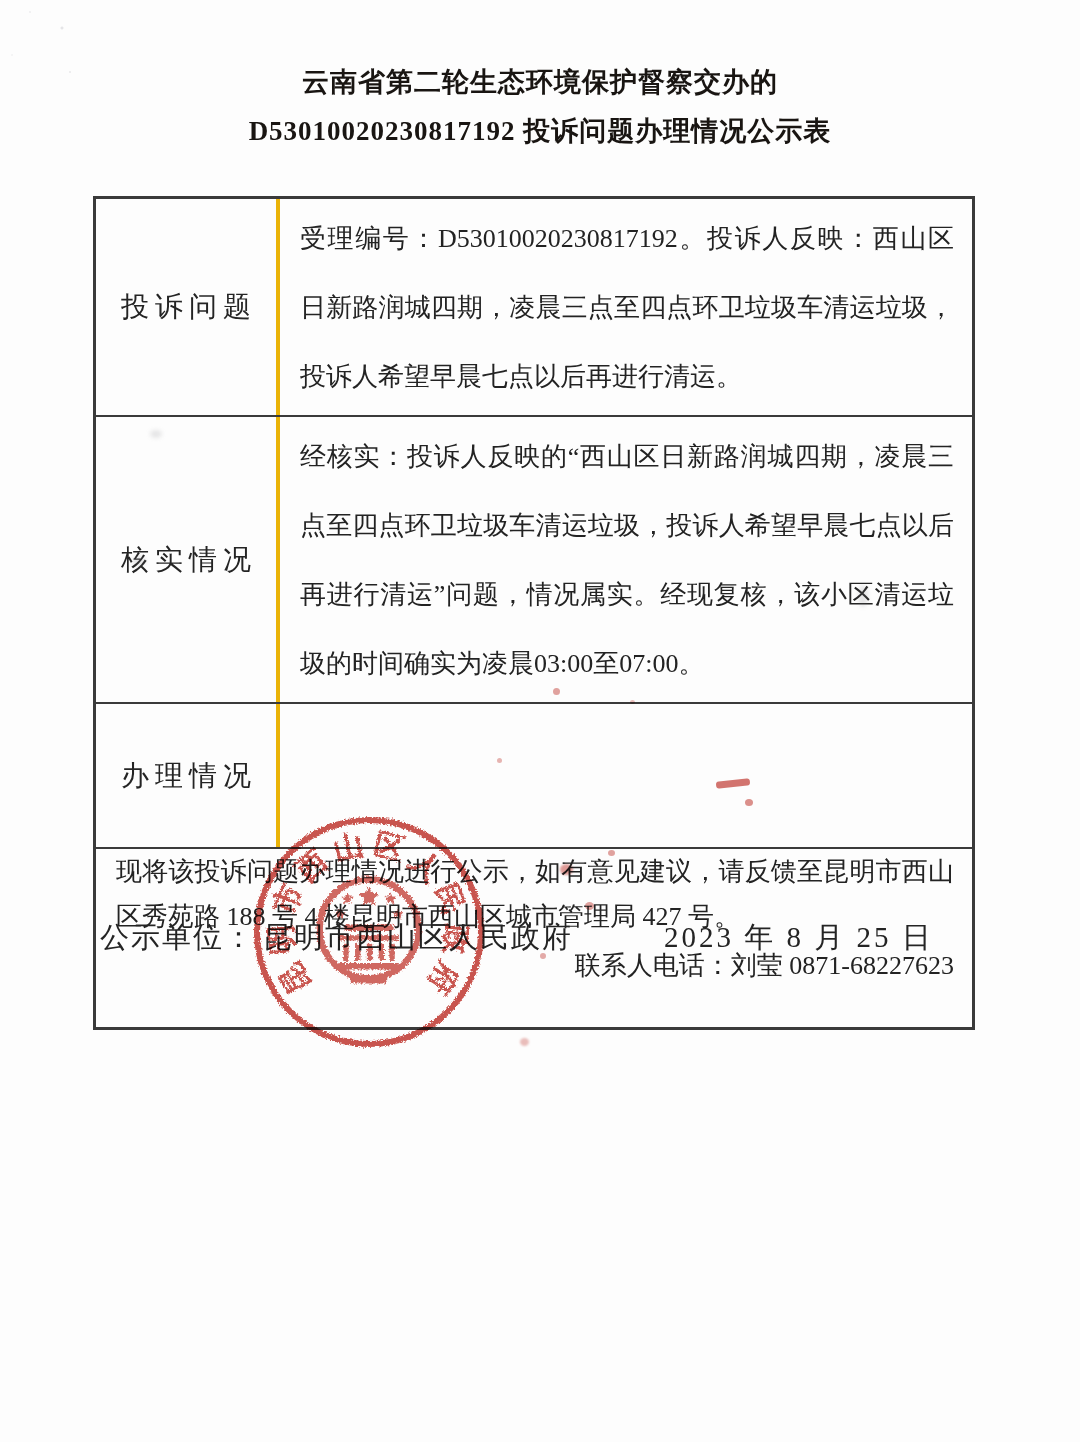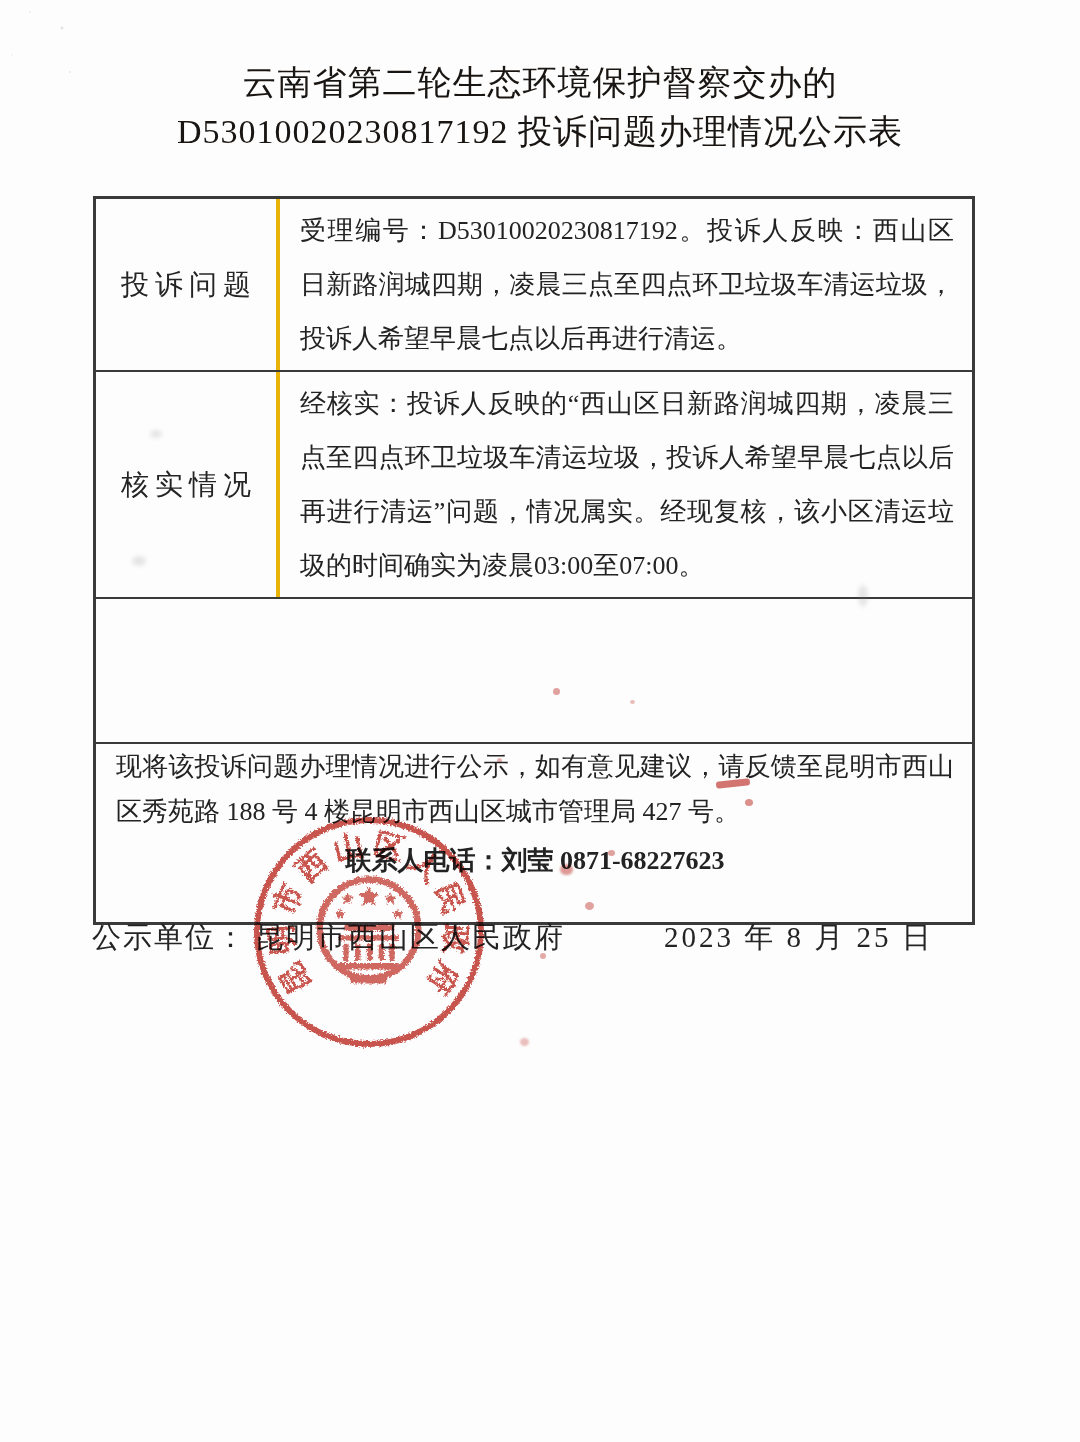--- a/index.html
+++ b/index.html
@@ -16,55 +16,55 @@
   .scan-noise {
     position: absolute; left: 0; top: 0; width: 110px; height: 100px;
     background:
       radial-gradient(circle 3px at 62px 28px, rgba(150,150,160,.35), transparent 70%),
       radial-gradient(circle 2px at 30px 12px, rgba(160,160,170,.25), transparent 70%),
       radial-gradient(circle 2px at 70px 72px, rgba(150,150,160,.3), transparent 70%),
       radial-gradient(circle 2px at 12px 55px, rgba(170,170,175,.2), transparent 70%);
   }
   .doc-title {
     position: absolute; top: 58px; left: 0; width: 1080px;
-    text-align: center; font-weight: normal;
-    font-size: 34px; line-height: 49px; color: #191512;
+    text-align: center; font-weight: bold;
+    font-size: 27px; line-height: 49px; color: #191512;
     letter-spacing: 1px;
   }
   .notice-table {
     position: absolute; left: 93px; top: 196px; width: 882px;
     border: 3px solid #3a3a3a;
     background: transparent;
   }
   .t-row { display: flex; border-top: 2px solid #3a3a3a; }
   .t-row:first-child { border-top: none; }
   .t-label {
     width: 184px; flex: 0 0 184px;
     border-right: 4px solid #eab308;
     display: flex; align-items: center; justify-content: center;
     font-size: 28px; letter-spacing: 6px; text-indent: 6px;
     color: #242424;
   }
   .t-content {
     flex: 1; padding: 5px 18px 4px 20px;
-    font-size: 26px; line-height: 54px;
+    font-size: 26px; line-height: 69px;
     text-align: justify; text-justify: inter-character;
     color: #232323;
   }
   .row-1 { min-height: 144px; }
   .row-2 { min-height: 191px; }
   .row-3 { min-height: 145px; }
   .row-4 { min-height: 180px; }
   .row-4 .t-content { line-height: 45px; padding-top: 0; }
-  .contact-line { margin-top: 4px; text-align: center; font-weight: bold; }
+  .contact-line { margin-top: 4px; text-align: right; }
   .doc-footer {
     position: absolute; top: 918px; left: 0; width: 1080px;
     font-size: 29px; color: #242424;
   }
-  .publisher { position: absolute; left: 92px; top: 0; letter-spacing: 2px; }
+  .publisher { position: absolute; left: 100px; top: 0; letter-spacing: 2px; }
   .pub-name { margin-left: 8px; }
   .doc-date { position: absolute; left: 664px; top: 0; letter-spacing: 3px; }
 
   
   .seal {
     position: absolute; left: 243px; top: 806px;
     width: 252px; height: 252px;
     mix-blend-mode: multiply;
     opacity: .93;
     filter: url(#sealRough);
@@ -113,20 +113,21 @@
 <div class="notice-table">
   <div class="t-row row-1">
     <div class="t-label">投诉问题</div>
     <div class="t-content">受理编号：D53010020230817192。投诉人反映：西山区日新路润城四期，凌晨三点至四点环卫垃圾车清运垃圾，投诉人希望早晨七点以后再进行清运。</div>
   </div>
   <div class="t-row row-2">
     <div class="t-label">核实情况</div>
     <div class="t-content">经核实：投诉人反映的“西山区日新路润城四期，凌晨三点至四点环卫垃圾车清运垃圾，投诉人希望早晨七点以后再进行清运”问题，情况属实。经现复核，该小区清运垃圾的时间确实为凌晨03:00至07:00。</div>
   </div>
   <div class="t-row row-3">
+    <div class="t-label">办理情况</div>
   </div>
   <div class="t-row row-4">
     <div class="t-content">
       <div>现将该投诉问题办理情况进行公示，如有意见建议，请反馈至昆明市西山区秀苑路 188 号 4 楼昆明市西山区城市管理局 427 号。</div>
       <div class="contact-line">联系人电话：刘莹  0871-68227623</div>
     </div>
   </div>
 </div>
 
 <div class="doc-footer">

